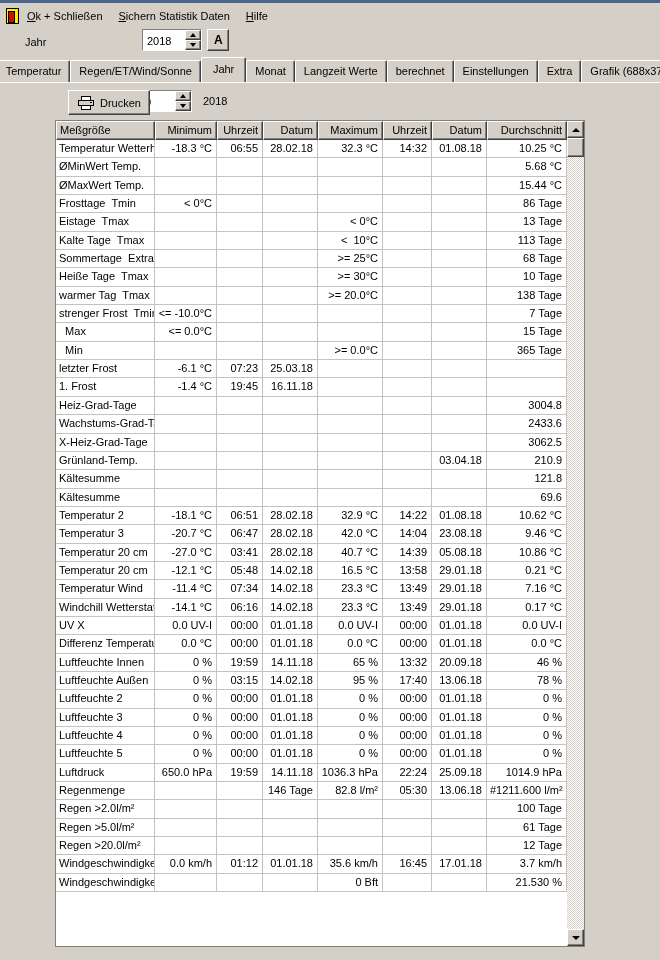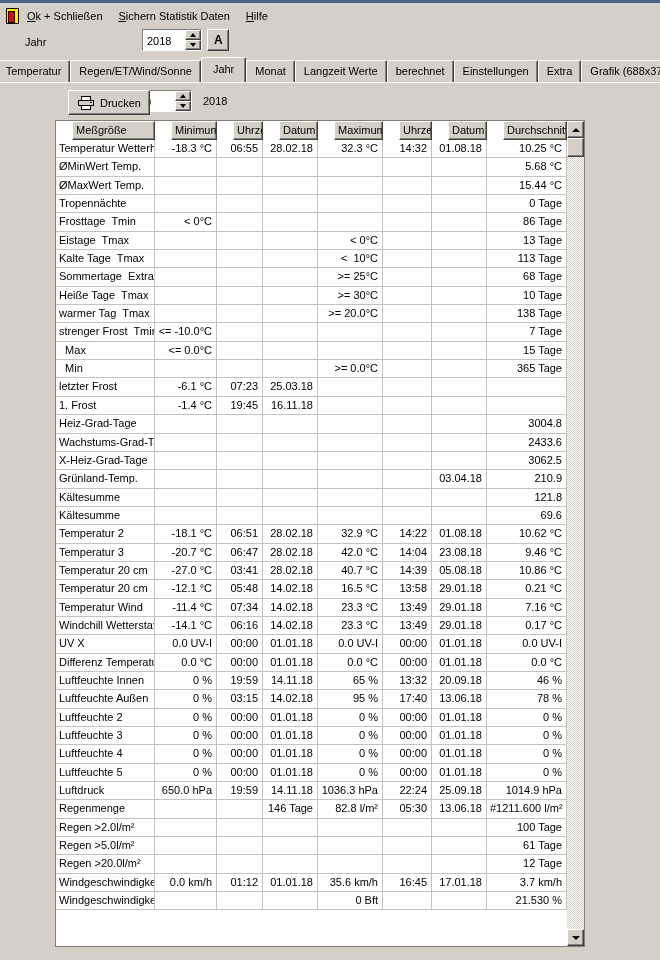--- a/index.html
+++ b/index.html
@@ -59,21 +59,21 @@
   .year2-label{left:203px;top:95px;z-index:5;}
 
   
   .table-wrap{position:absolute;left:55px;top:120px;width:530px;height:827px;display:flex;
     border:1px solid #827f77;background:#fff;box-sizing:border-box;z-index:5;}
   .grid{width:511px;flex:0 0 511px;overflow:hidden;}
   .thead{display:grid;grid-template-columns:99px 62px 46px 55px 65px 49px 55px 80px;height:19px;}
   .th{background:#d4d0c8;border-top:1px solid #fff;border-left:1px solid #fff;
     border-right:1px solid #404040;border-bottom:1px solid #404040;
     box-shadow:inset -1px -1px 0 #808080;box-sizing:border-box;
-    padding:2px 4px 0 3px;text-align:right;white-space:pre;overflow:hidden;margin-left:16px;}
+    padding:2px 4px 0 3px;text-align:right;white-space:pre;overflow:hidden;}
   .th.c0{text-align:left;}
   .tbody{height:806px;overflow:hidden;}
   .tr{display:grid;grid-template-columns:99px 62px 46px 55px 65px 49px 55px 80px;height:18.35px;}
   .td{border-right:1px solid #c6c3bb;border-bottom:1px solid #c6c3bb;box-sizing:border-box;
     padding:2px 4px 0 3px;text-align:right;white-space:pre;overflow:hidden;}
   .td.c0{text-align:left;}
 
   
   .vscroll{width:17px;flex:0 0 17px;position:relative;background-color:#d4d0c8;
     background-image:linear-gradient(45deg,#fff 25%,transparent 25%,transparent 75%,#fff 75%),
@@ -194,30 +194,20 @@
             <div class="td c0">ØMaxWert Temp.</div>
             <div class="td c1"></div>
             <div class="td c2"></div>
             <div class="td c3"></div>
             <div class="td c4"></div>
             <div class="td c5"></div>
             <div class="td c6"></div>
             <div class="td c7">15.44 °C</div>
           </div>
           <div class="tr">
-            <div class="td c0">Tropennächte</div>
-            <div class="td c1"></div>
-            <div class="td c2"></div>
-            <div class="td c3"></div>
-            <div class="td c4"></div>
-            <div class="td c5"></div>
-            <div class="td c6"></div>
-            <div class="td c7">0 Tage</div>
-          </div>
-          <div class="tr">
             <div class="td c0">Frosttage  Tmin</div>
             <div class="td c1">&lt; 0°C</div>
             <div class="td c2"></div>
             <div class="td c3"></div>
             <div class="td c4"></div>
             <div class="td c5"></div>
             <div class="td c6"></div>
             <div class="td c7">86 Tage</div>
           </div>
           <div class="tr">

